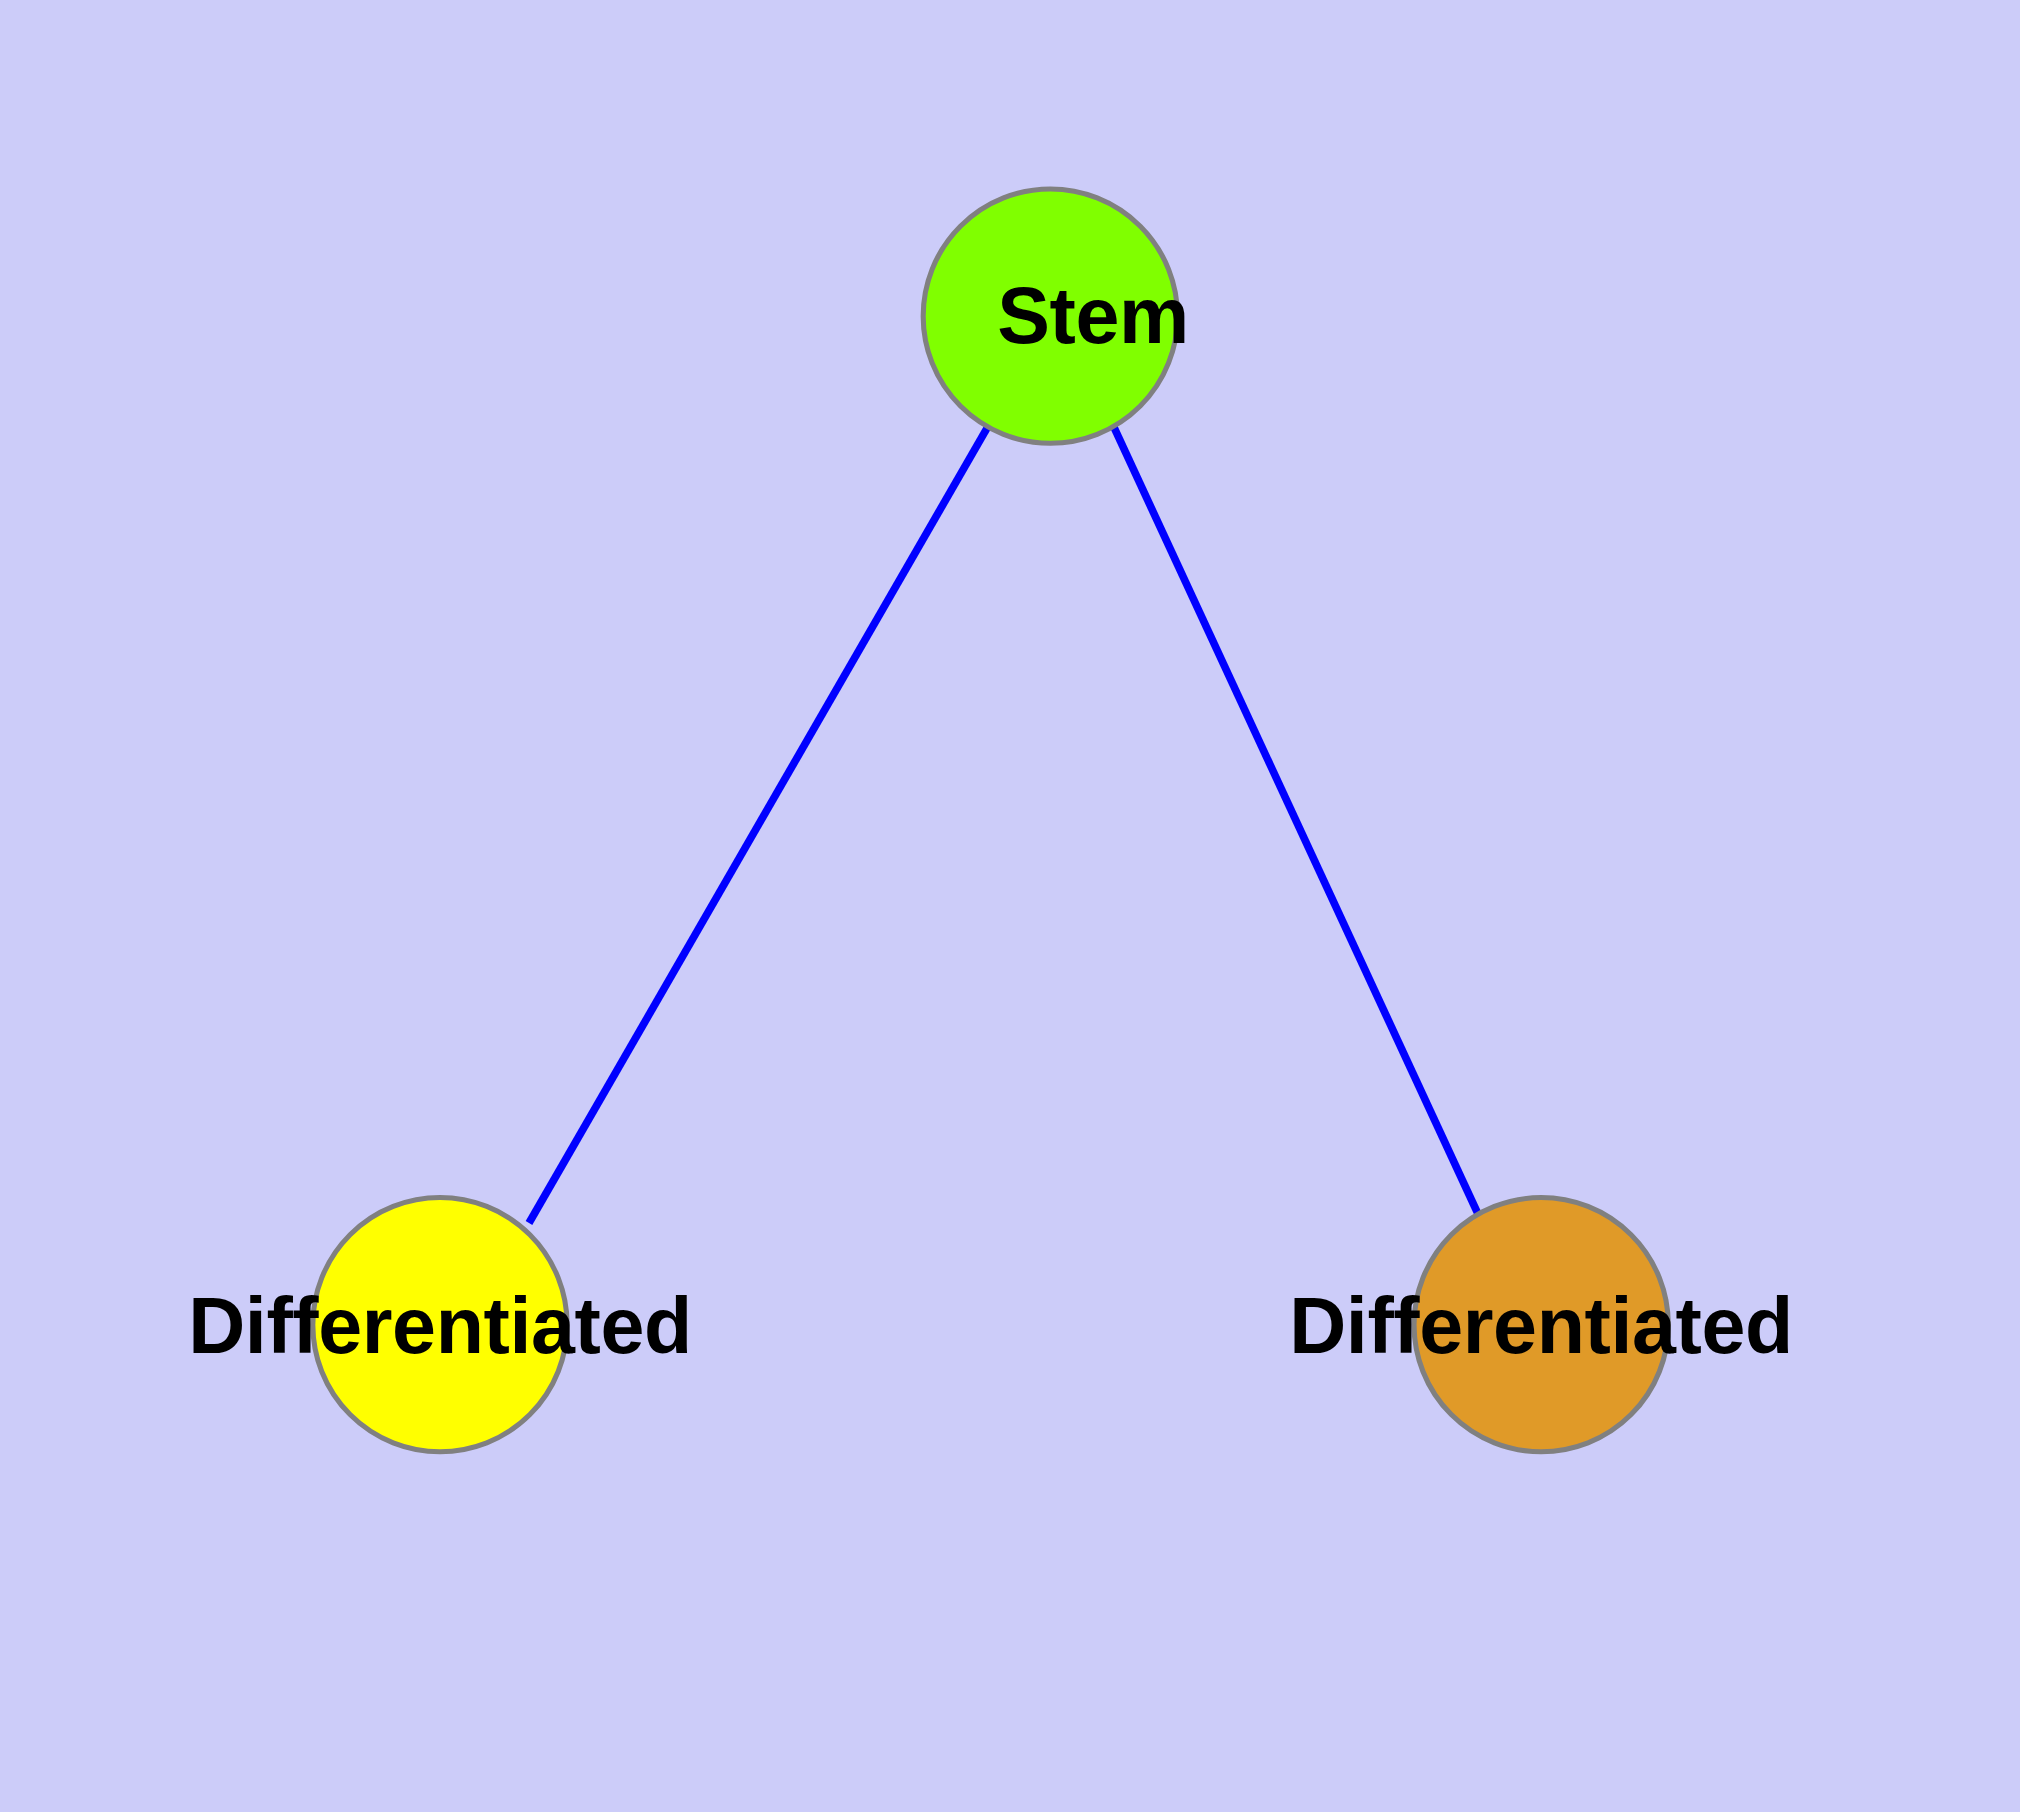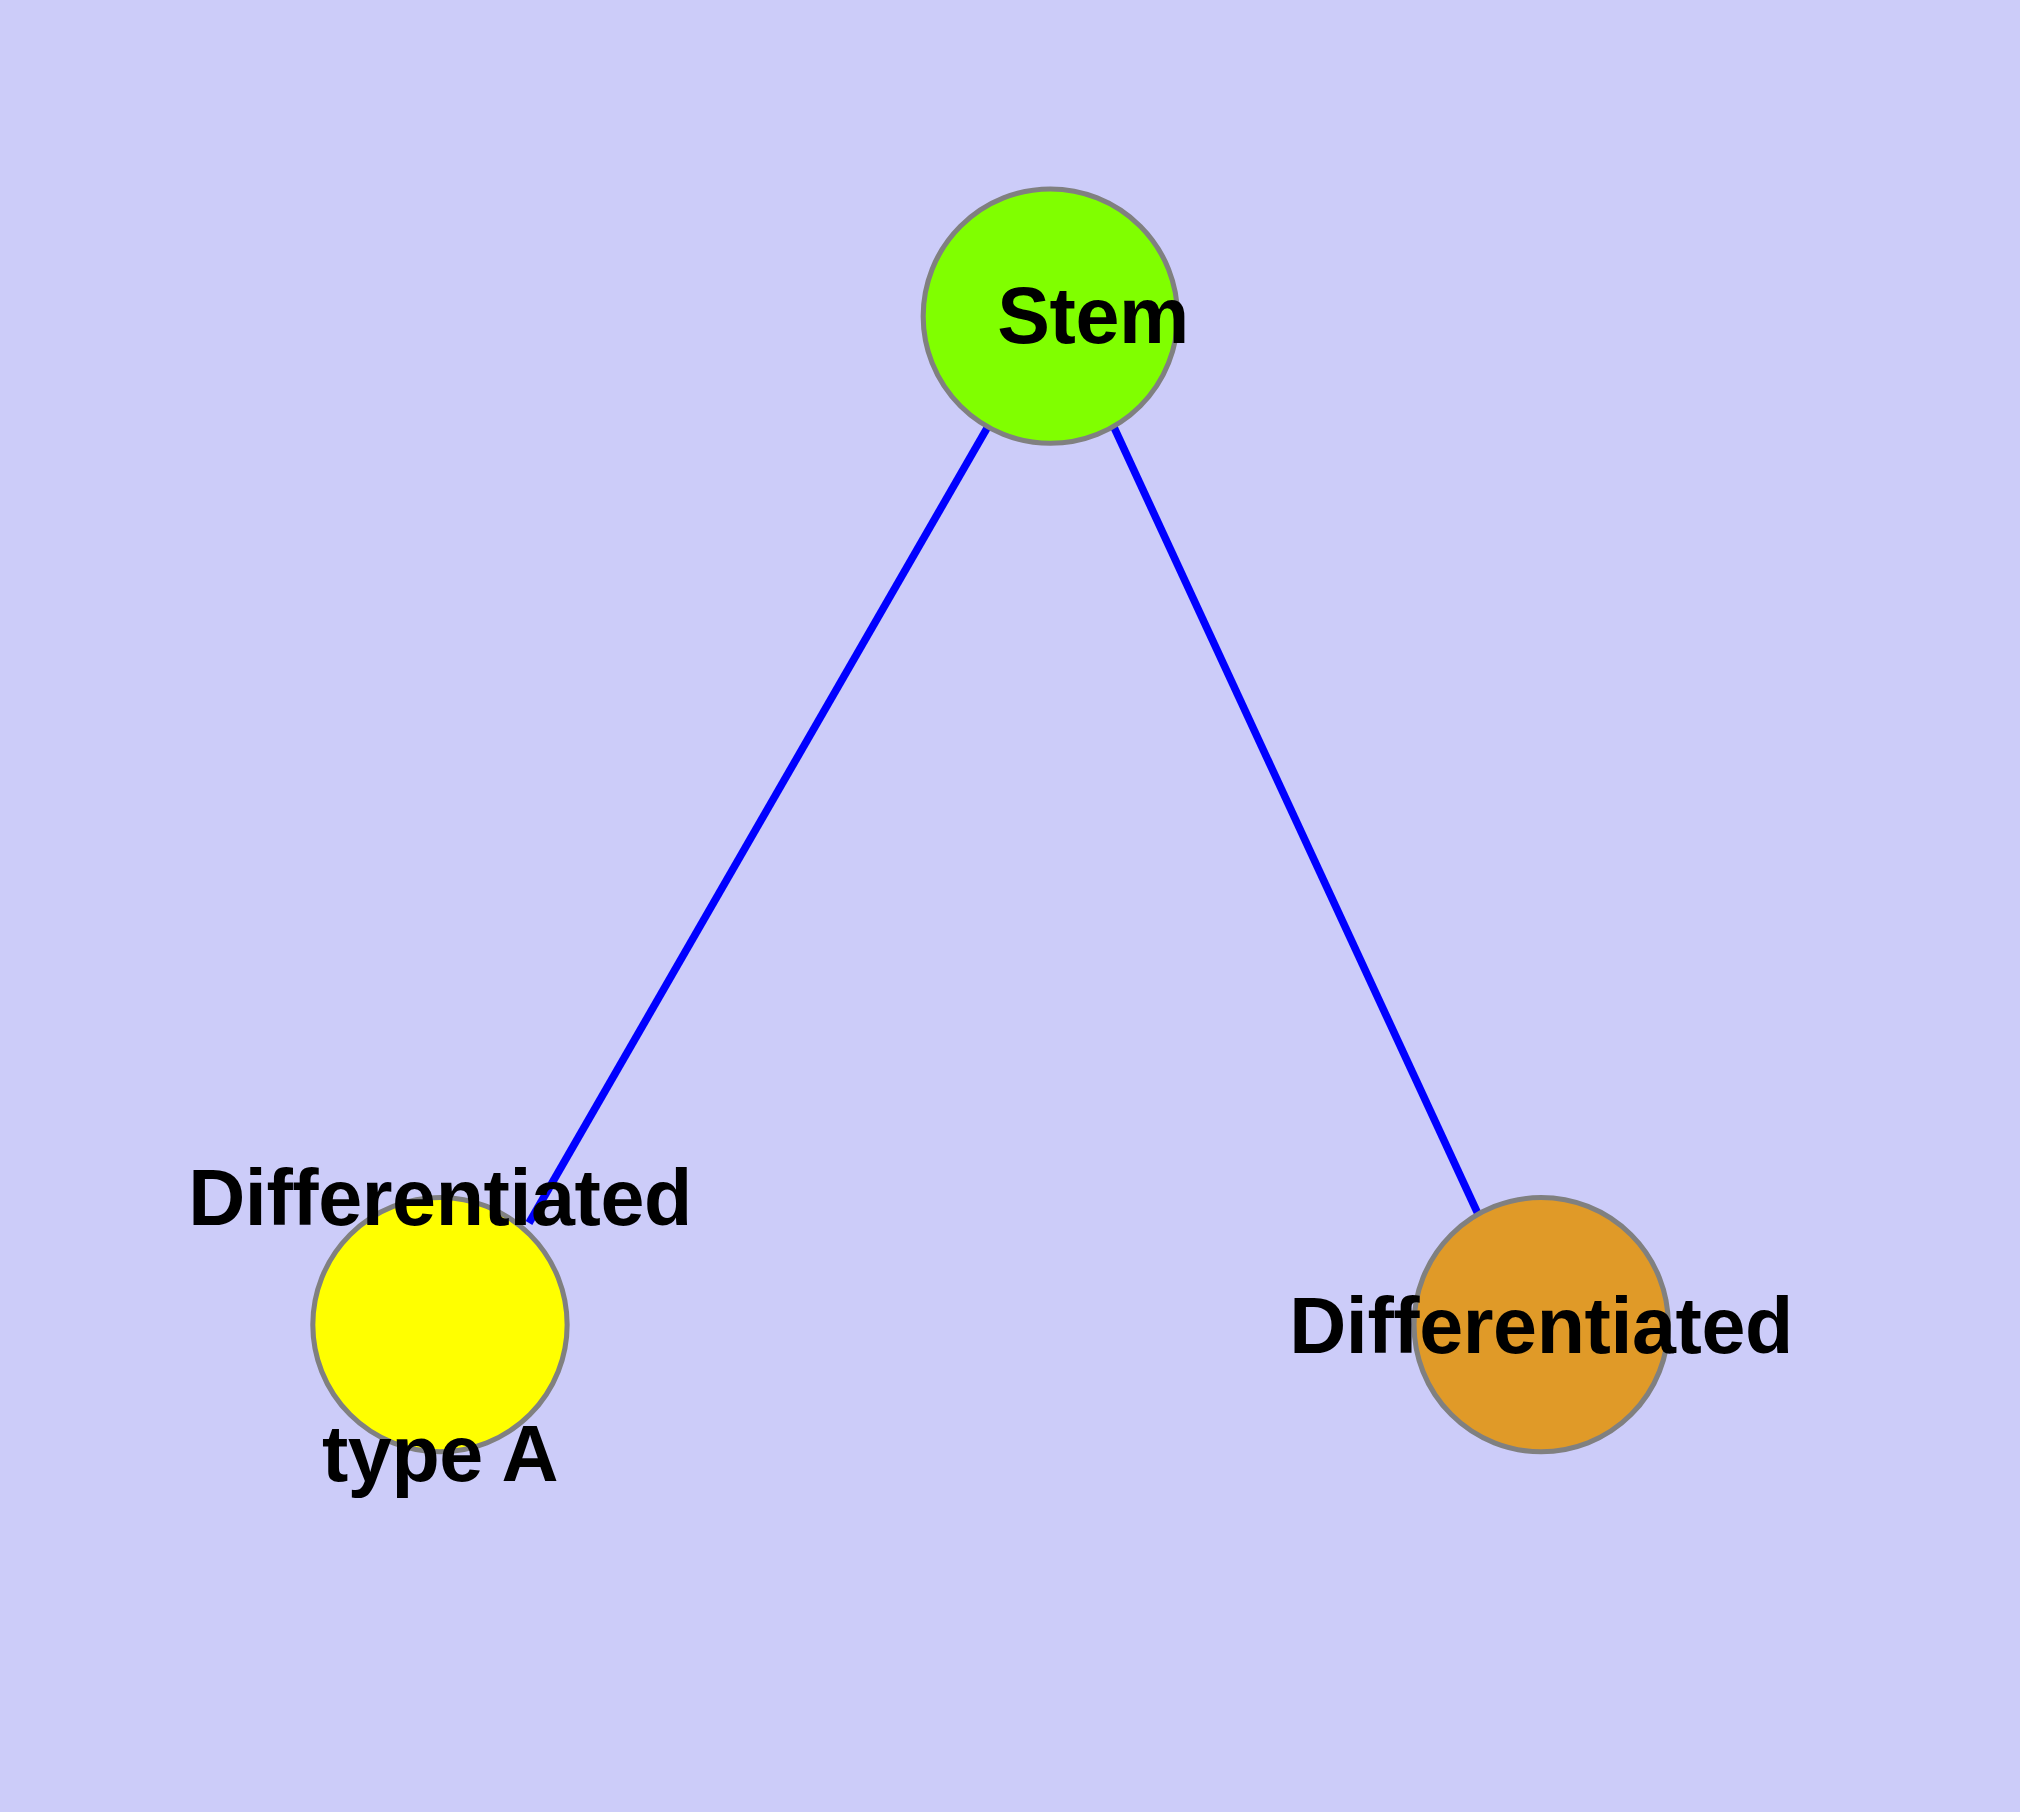--- a/index.html
+++ b/index.html
@@ -56,21 +56,20 @@
         <circle cx="1818" cy="1563" r="150" fill="#e09a28" stroke="#808080" stroke-width="6"></circle>
       </g>
   </svg>
 
   <div class="node-label" style="left: 1050px; top: 316px; color: rgb(0, 0, 0); font-size: 79px;">
     <span>Stem</span>
   </div>
 
   <div class="node-label" style="left: 440px; top: 1325px; color: rgb(0, 0, 0); font-size: 79px;">
     <div>Differentiated</div>
-    <div>type A</div>
   </div>
 
   <div class="node-label" style="left: 1541px; top: 1325px; color: rgb(0, 0, 0); font-size: 79px;">
     <div>Differentiated</div>
   </div>
 
 </div>
 
 
 </body></html>

